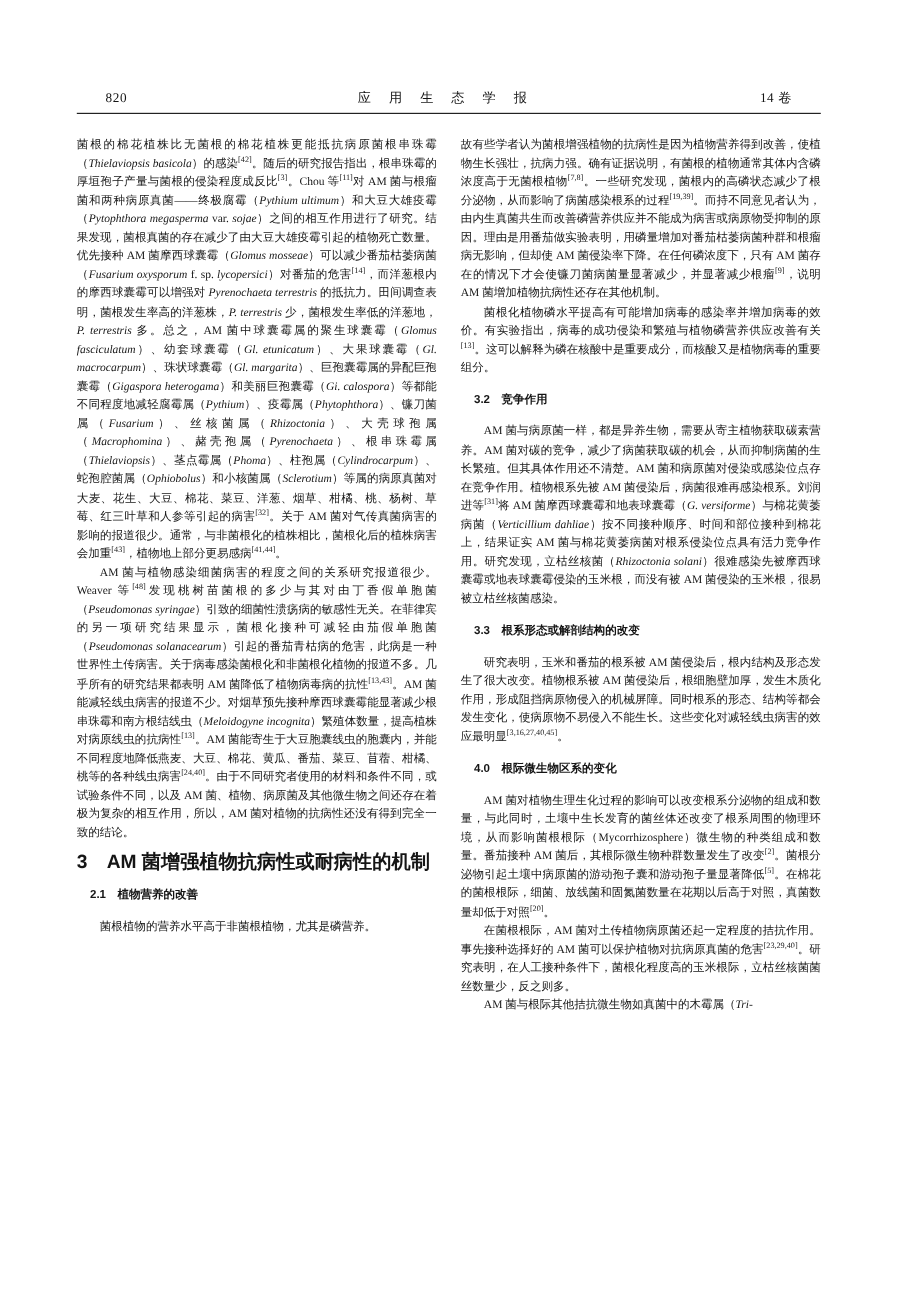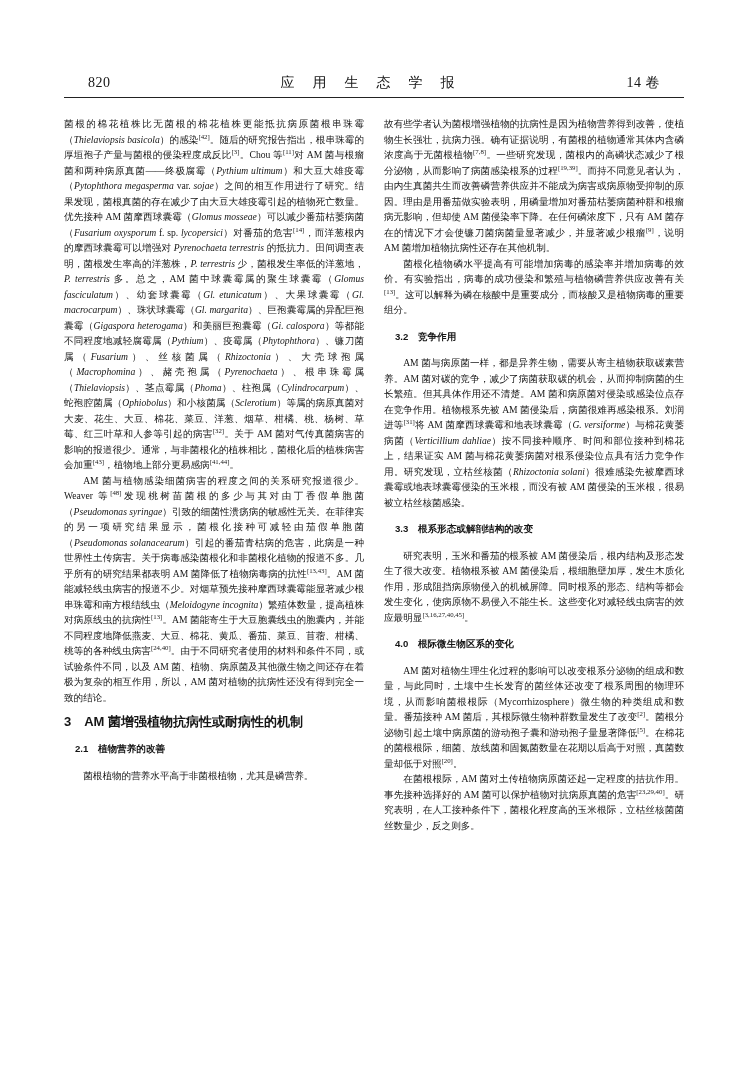--- a/index.html
+++ b/index.html
@@ -16,21 +16,21 @@
   .content {
     position: absolute;
     left: 64px;
     top: 74px;
     width: 620px;
   }
   .header-row {
     display: flex;
     justify-content: space-between;
     align-items: baseline;
-    font-size: 14px;
+    font-size: 11px;
     padding: 0 24px 5px 24px;
     letter-spacing: 0.5px;
   }
   .header-row .journal-title { letter-spacing: 2px; }
   .header-rule {
     border-top: 1.1px solid #222;
     height: 0;
   }
   .columns {
     display: flex;
@@ -52,21 +52,21 @@
   .sub-heading {
     font-family: "Liberation Sans", "DejaVu Sans", sans-serif;
     font-weight: bold;
     font-size: 9.6px;
     line-height: 15.5px;
     margin: 11px;
   }
   .major-heading {
     font-family: "Liberation Sans", "DejaVu Sans", sans-serif;
     font-weight: bold;
-    font-size: 13px;
+    font-size: 16px;
     line-height: 16px;
     margin: 9px 0 6px 0;
   }
   sup {
     font-size: 6.8px;
     line-height: 0;
     vertical-align: super;
   }
   i { font-style: italic; }
 </style>
@@ -96,17 +96,18 @@
       <div class="col">
         <p class="cont">故有些学者认为菌根增强植物的抗病性是因为植物营养得到改善，使植物生长强壮，抗病力强。确有证据说明，有菌根的植物通常其体内含磷浓度高于无菌根植物<sup>[7,8]</sup>。一些研究发现，菌根内的高磷状态减少了根分泌物，从而影响了病菌感染根系的过程<sup>[19,39]</sup>。而持不同意见者认为，由内生真菌共生而改善磷营养供应并不能成为病害或病原物受抑制的原因。理由是用番茄做实验表明，用磷量增加对番茄枯萎病菌种群和根瘤病无影响，但却使 AM 菌侵染率下降。在任何磷浓度下，只有 AM 菌存在的情况下才会使镰刀菌病菌量显著减少，并显著减少根瘤<sup>[9]</sup>，说明 AM 菌增加植物抗病性还存在其他机制。</p>
         <p>菌根化植物磷水平提高有可能增加病毒的感染率并增加病毒的效价。有实验指出，病毒的成功侵染和繁殖与植物磷营养供应改善有关<sup>[13]</sup>。这可以解释为磷在核酸中是重要成分，而核酸又是植物病毒的重要组分。</p>
         <h4 class="sub-heading">3.2　竞争作用</h4>
         <p>AM 菌与病原菌一样，都是异养生物，需要从寄主植物获取碳素营养。AM 菌对碳的竞争，减少了病菌获取碳的机会，从而抑制病菌的生长繁殖。但其具体作用还不清楚。AM 菌和病原菌对侵染或感染位点存在竞争作用。植物根系先被 AM 菌侵染后，病菌很难再感染根系。刘润进等<sup>[31]</sup>将 AM 菌摩西球囊霉和地表球囊霉（<i>G. versiforme</i>）与棉花黄萎病菌（<i>Verticillium dahliae</i>）按不同接种顺序、时间和部位接种到棉花上，结果证实 AM 菌与棉花黄萎病菌对根系侵染位点具有活力竞争作用。研究发现，立枯丝核菌（<i>Rhizoctonia solani</i>）很难感染先被摩西球囊霉或地表球囊霉侵染的玉米根，而没有被 AM 菌侵染的玉米根，很易被立枯丝核菌感染。</p>
         <h4 class="sub-heading">3.3　根系形态或解剖结构的改变</h4>
         <p>研究表明，玉米和番茄的根系被 AM 菌侵染后，根内结构及形态发生了很大改变。植物根系被 AM 菌侵染后，根细胞壁加厚，发生木质化作用，形成阻挡病原物侵入的机械屏障。同时根系的形态、结构等都会发生变化，使病原物不易侵入不能生长。这些变化对减轻线虫病害的效应最明显<sup>[3,16,27,40,45]</sup>。</p>
         <h4 class="sub-heading">4.0　根际微生物区系的变化</h4>
         <p>AM 菌对植物生理生化过程的影响可以改变根系分泌物的组成和数量，与此同时，土壤中生长发育的菌丝体还改变了根系周围的物理环境，从而影响菌根根际（Mycorrhizosphere）微生物的种类组成和数量。番茄接种 AM 菌后，其根际微生物种群数量发生了改变<sup>[2]</sup>。菌根分泌物引起土壤中病原菌的游动孢子囊和游动孢子量显著降低<sup>[5]</sup>。在棉花的菌根根际，细菌、放线菌和固氮菌数量在花期以后高于对照，真菌数量却低于对照<sup>[20]</sup>。</p>
         <p>在菌根根际，AM 菌对土传植物病原菌还起一定程度的拮抗作用。事先接种选择好的 AM 菌可以保护植物对抗病原真菌的危害<sup>[23,29,40]</sup>。研究表明，在人工接种条件下，菌根化程度高的玉米根际，立枯丝核菌菌丝数量少，反之则多。</p>
+        <p>AM 菌与根际其他拮抗微生物如真菌中的木霉属（<i>Tri-</i></p>
       </div>
 
     </div>
   </div>
 </div>
 
 </body></html>

